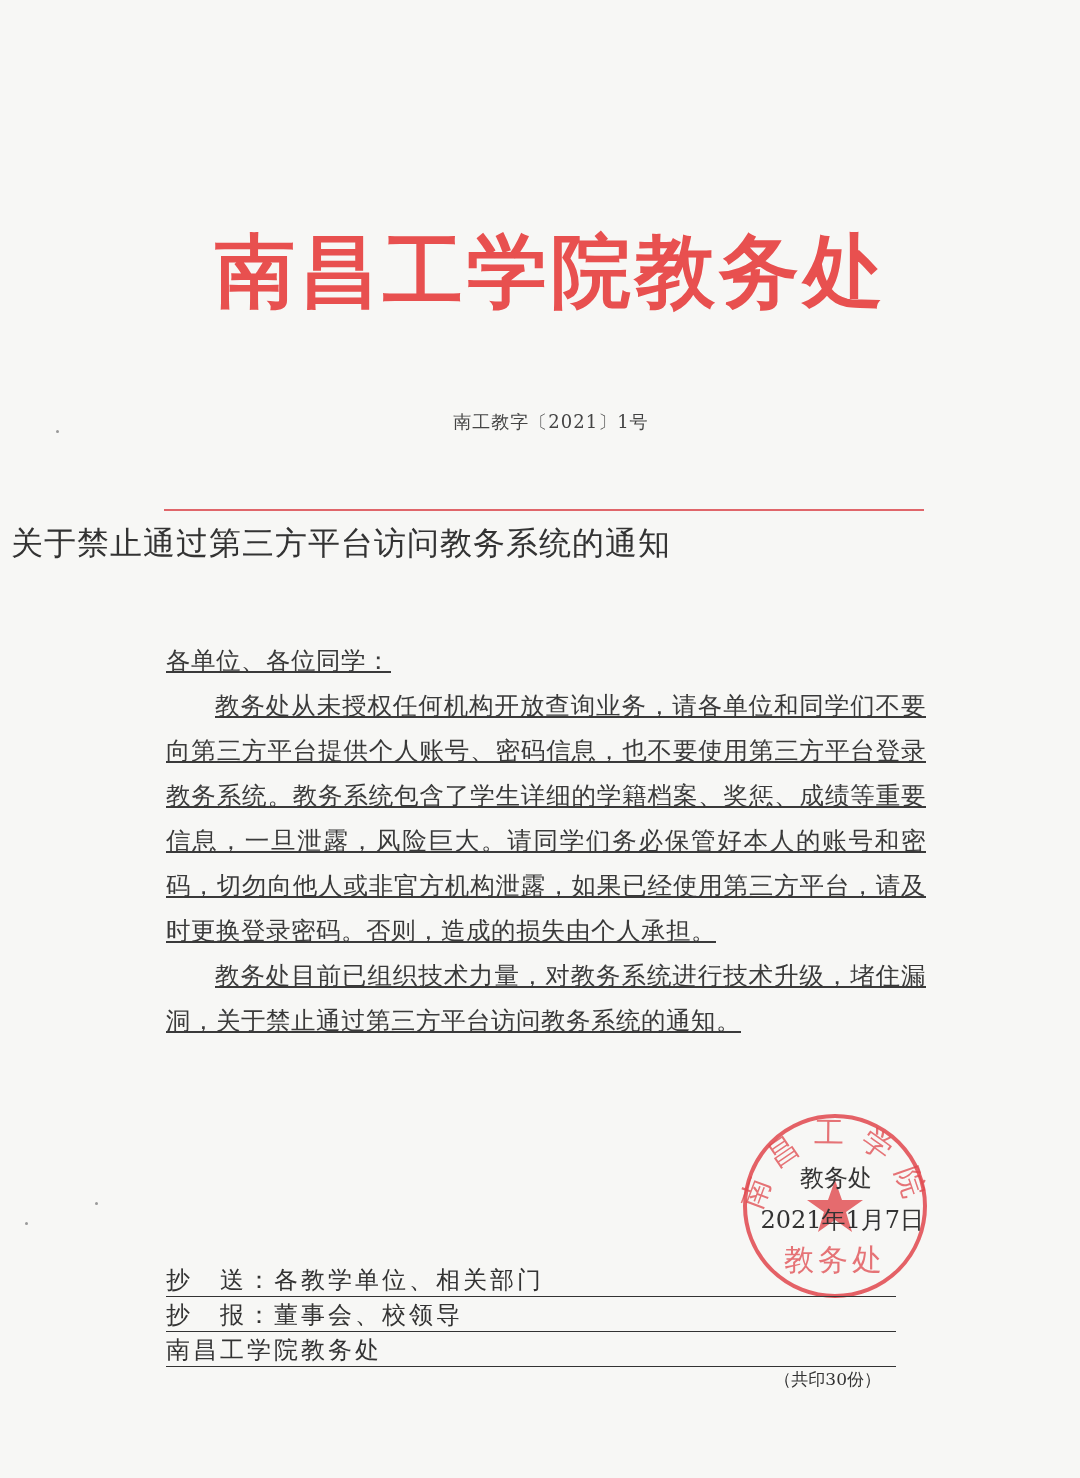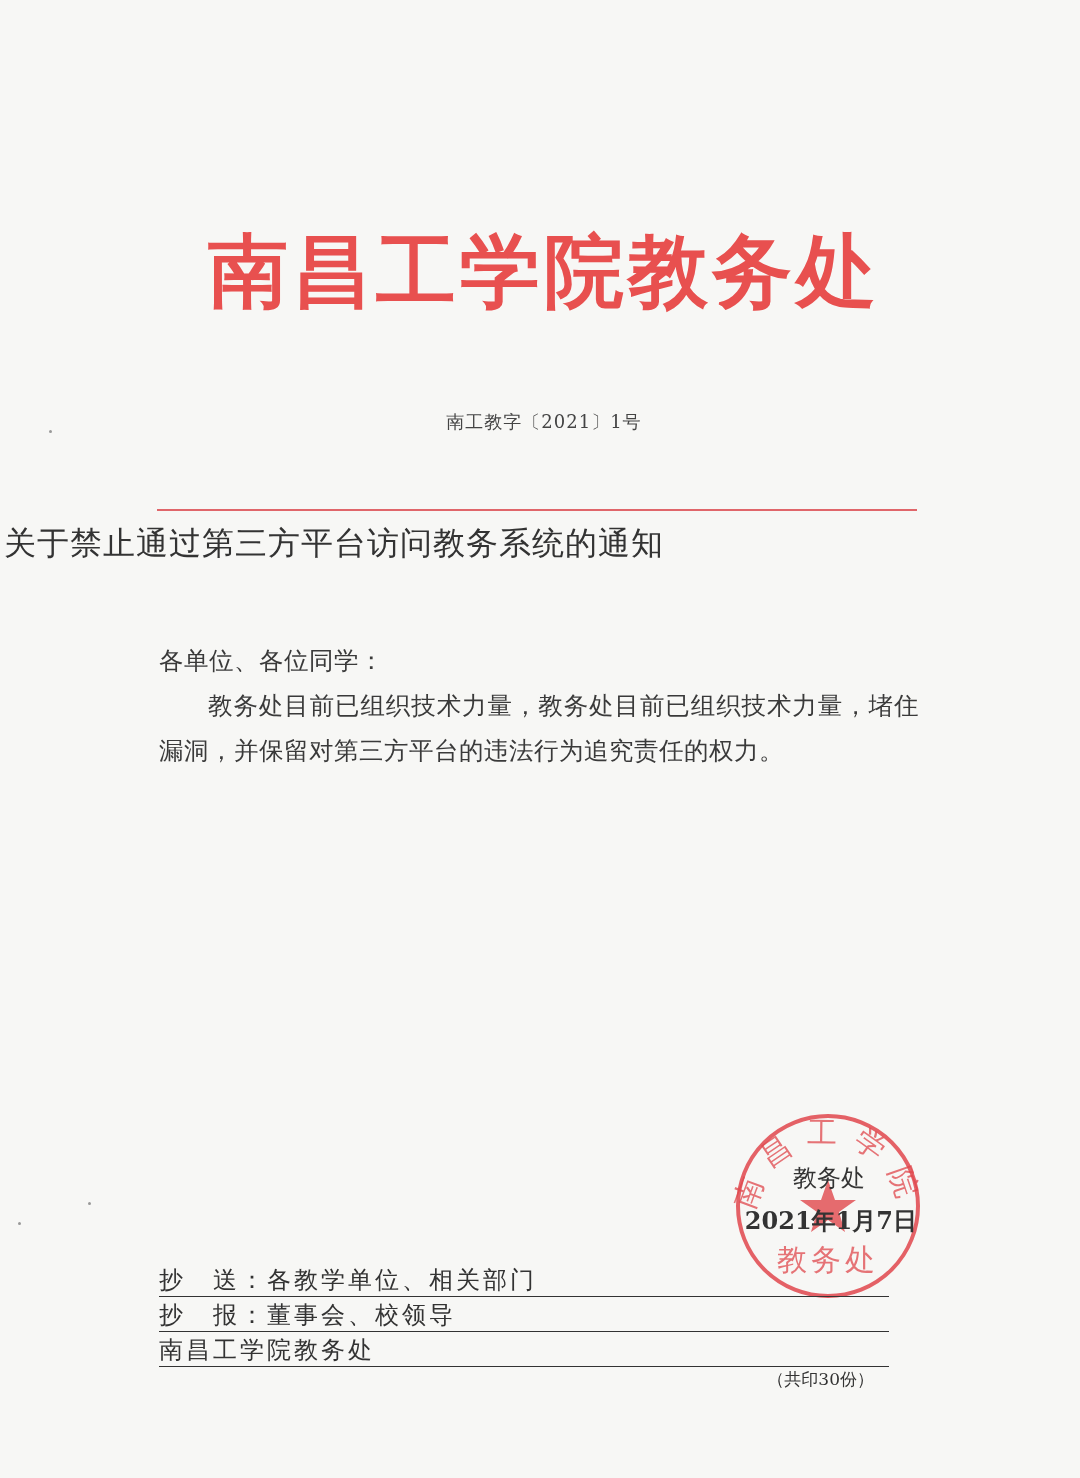--- a/index.html
+++ b/index.html
@@ -2,21 +2,21 @@
 <html><head>
 <meta charset="utf-8">
 <style>
   html, body { margin: 0; padding: 0; }
   body {
     width: 1080px; height: 1478px; position: relative; overflow: hidden;
     background: #f7f7f5;
     font-family: "DejaVu Serif", "Liberation Serif", serif;
     color: #333;
   }
-  .page { position: absolute; left: 4px; top: 0; width: 880px; height: 1478px; }
+  .page { position: absolute; left: 11px; top: 0; width: 880px; height: 1478px; }
   .masthead {
     position: absolute; left: 200px; top: 222px; width: 680px; text-align: center;
     font-family: "DejaVu Sans", "Liberation Sans", sans-serif;
     font-size: 80px; font-weight: bold; color: #e8504f; letter-spacing: 4px;
     line-height: 100px;
   }
   .doc-number {
     position: absolute; left: 0; width: 1080px; top: 410px; text-align: center;
     font-size: 18px; color: #444; letter-spacing: 1px;
   }
@@ -27,28 +27,28 @@
   .doc-title {
     position: absolute; left: 0; width: 1080px; top: 522px; text-align: left;
     font-family: "DejaVu Sans", "Liberation Sans", sans-serif;
     font-size: 32px; color: #333; letter-spacing: 1px;
   }
   .body-text {
     position: absolute; left: 155px; top: 638px; width: 760px;
     font-size: 24.5px; line-height: 45px; color: #3a3a3a;
     text-align: justify; letter-spacing: 0.5px;
   }
-  .body-text p { margin: 0; text-indent: 2em; }
+  .body-text p { margin: 0; text-indent: 2em; text-decoration: underline; }
   .body-text p.salutation { text-indent: 0; }
   .signature {
     position: absolute; left: 700px; width: 215px; top: 1156px;
     font-size: 24px; line-height: 45px; text-align: right; color: #333;
   }
   .sig-office { position: absolute; right: 54px; top: 0; }
-  .sig-date { position: absolute; right: 2px; top: 42px; white-space: nowrap; font-weight: bold; }
+  .sig-date { position: absolute; right: 2px; top: 42px; white-space: nowrap; }
   .seal {
     position: absolute; left: 728px; top: 1110px; width: 192px; height: 192px;
     pointer-events: none;
   }
   .footer {
     position: absolute; left: 155px; top: 1262px; width: 730px;
     font-size: 24px; color: #333;
   }
   .footer-row {
     height: 34px; line-height: 36px; border-bottom: 1.5px solid #333;
@@ -66,21 +66,22 @@
   <div class="masthead">南昌工学院教务处</div>
 
   <div class="doc-number">南工教字〔2021〕1号</div>
 
   <div class="red-rule"></div>
 
   <div class="doc-title">关于禁止通过第三方平台访问教务系统的通知</div>
 
   <div class="body-text">
     <p class="salutation">各单位、各位同学：</p>
-    <p>教务处目前已组织技术力量，教务处目前已组织技术力量，堵住漏洞，并保留对第三方平台的违法行为追究责任的权力。</p>
+    <p>教务处从未授权任何机构开放查询业务，请各单位和同学们不要向第三方平台提供个人账号、密码信息，也不要使用第三方平台登录教务系统。教务系统包含了学生详细的学籍档案、奖惩、成绩等重要信息，一旦泄露，风险巨大。请同学们务必保管好本人的账号和密码，切勿向他人或非官方机构泄露，如果已经使用第三方平台，请及时更换登录密码。否则，造成的损失由个人承担。</p>
+    <p>教务处目前已组织技术力量，对教务系统进行技术升级，堵住漏洞，关于禁止通过第三方平台访问教务系统的通知。</p>
   </div>
 
   <svg class="seal" viewBox="0 0 192 192">
     <defs>
       <path id="sealArc" d="M 26 122 A 72 72 0 1 1 166 122" fill="none"></path>
     </defs>
     <circle cx="96" cy="96" r="90" fill="none" stroke="#e0474c" stroke-width="4" opacity="0.85"></circle>
     <text font-family="DejaVu Sans, sans-serif" font-size="30" fill="#e0474c" opacity="0.75" letter-spacing="14">
       <textPath href="#sealArc" startOffset="8%">南昌工学院</textPath>
     </text>

